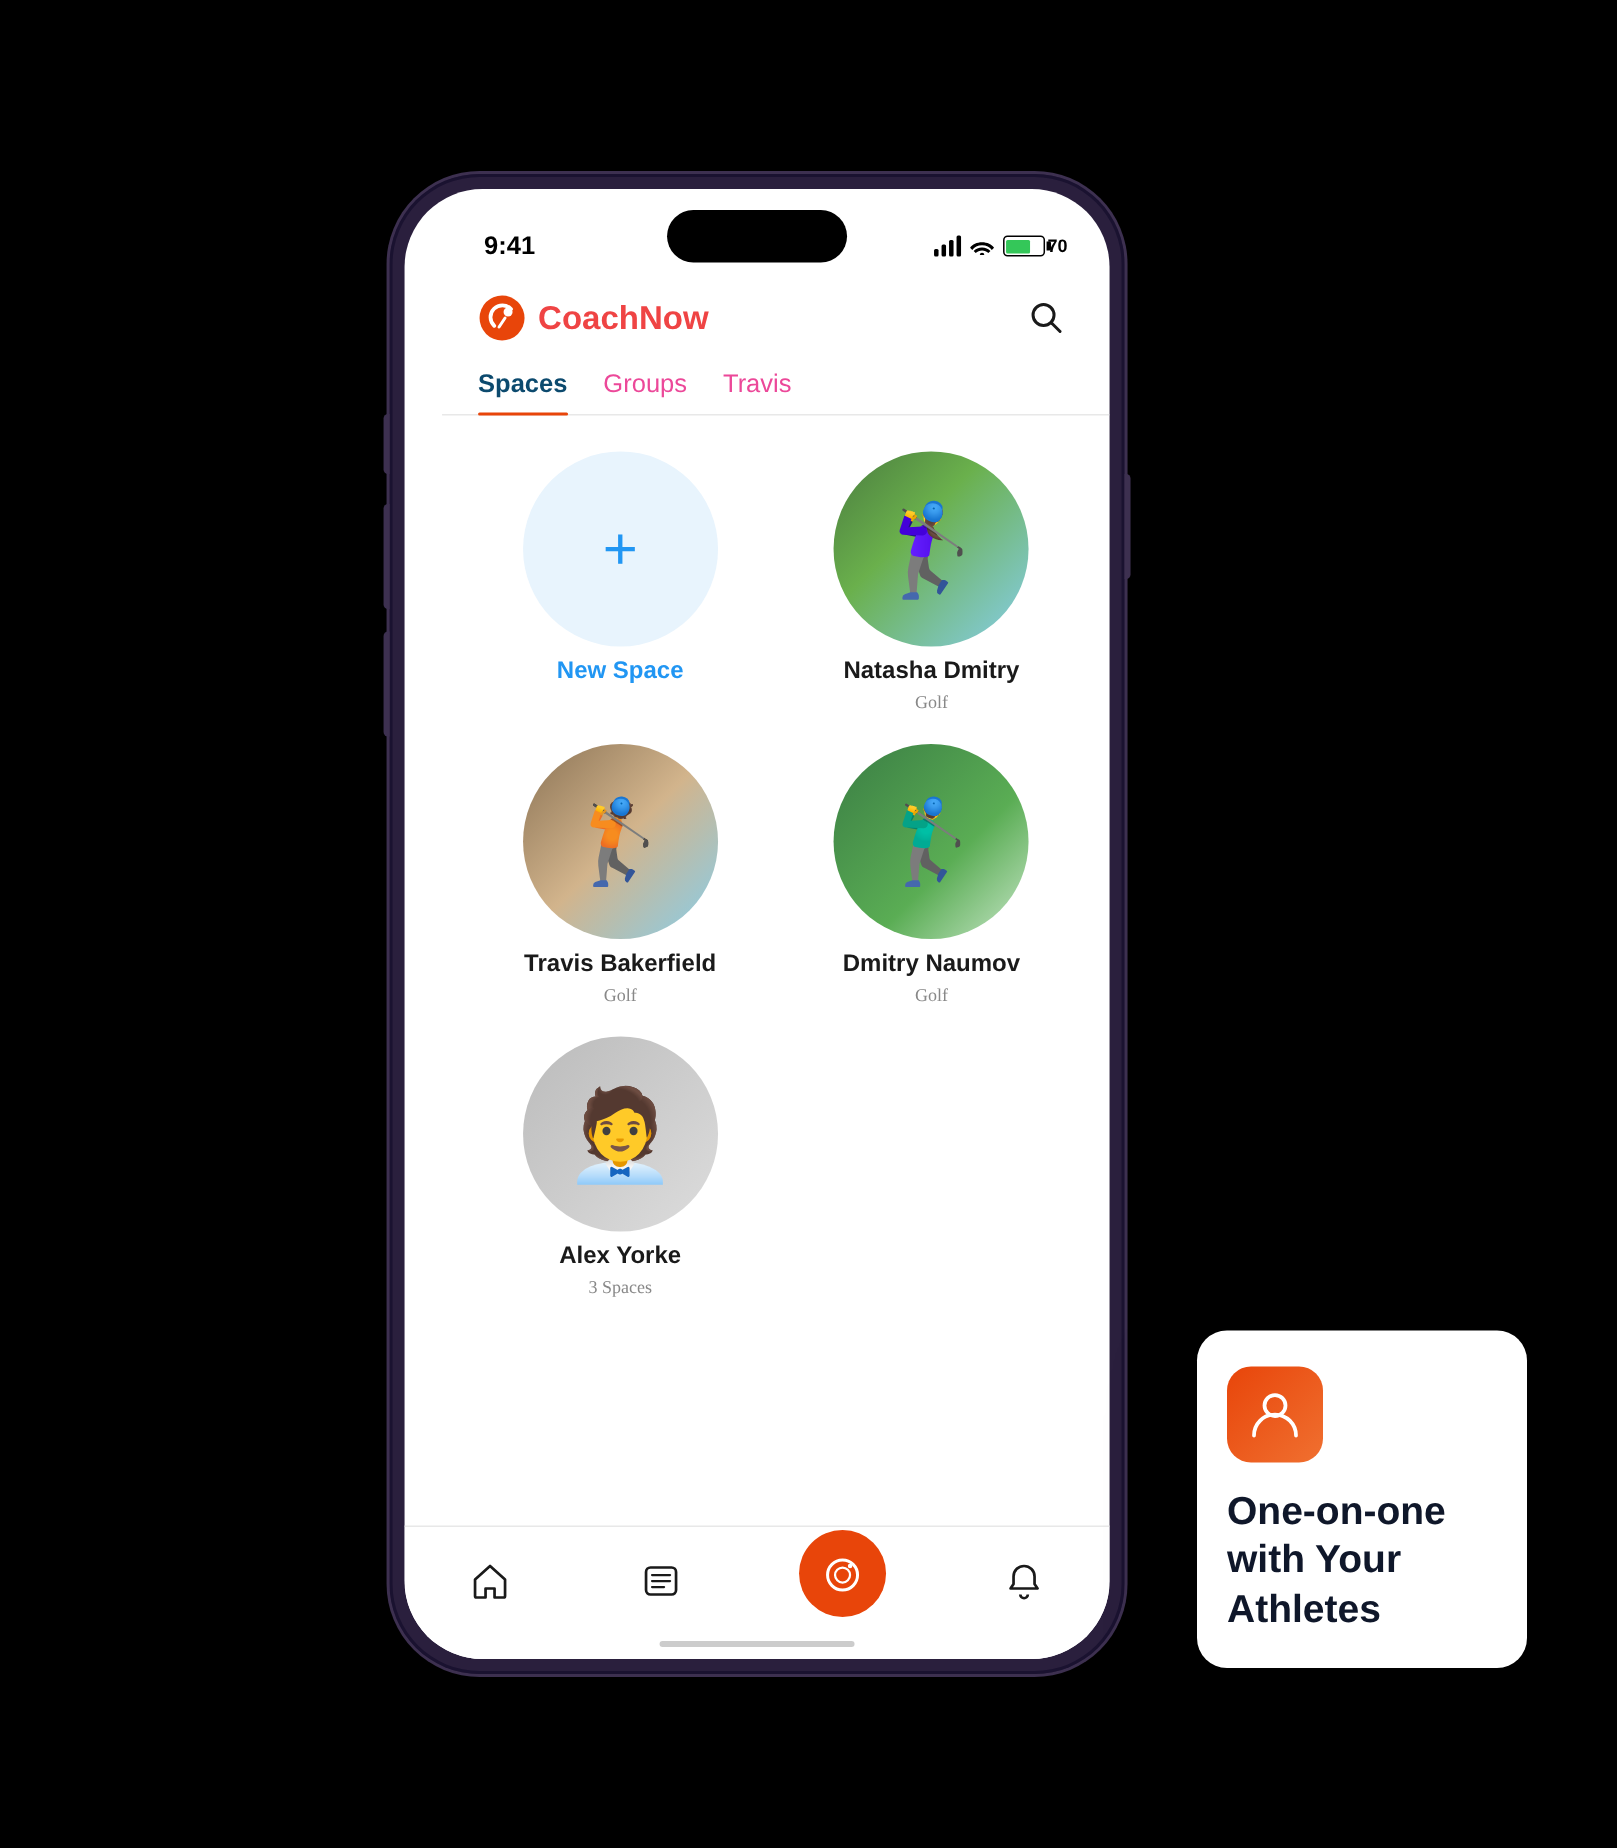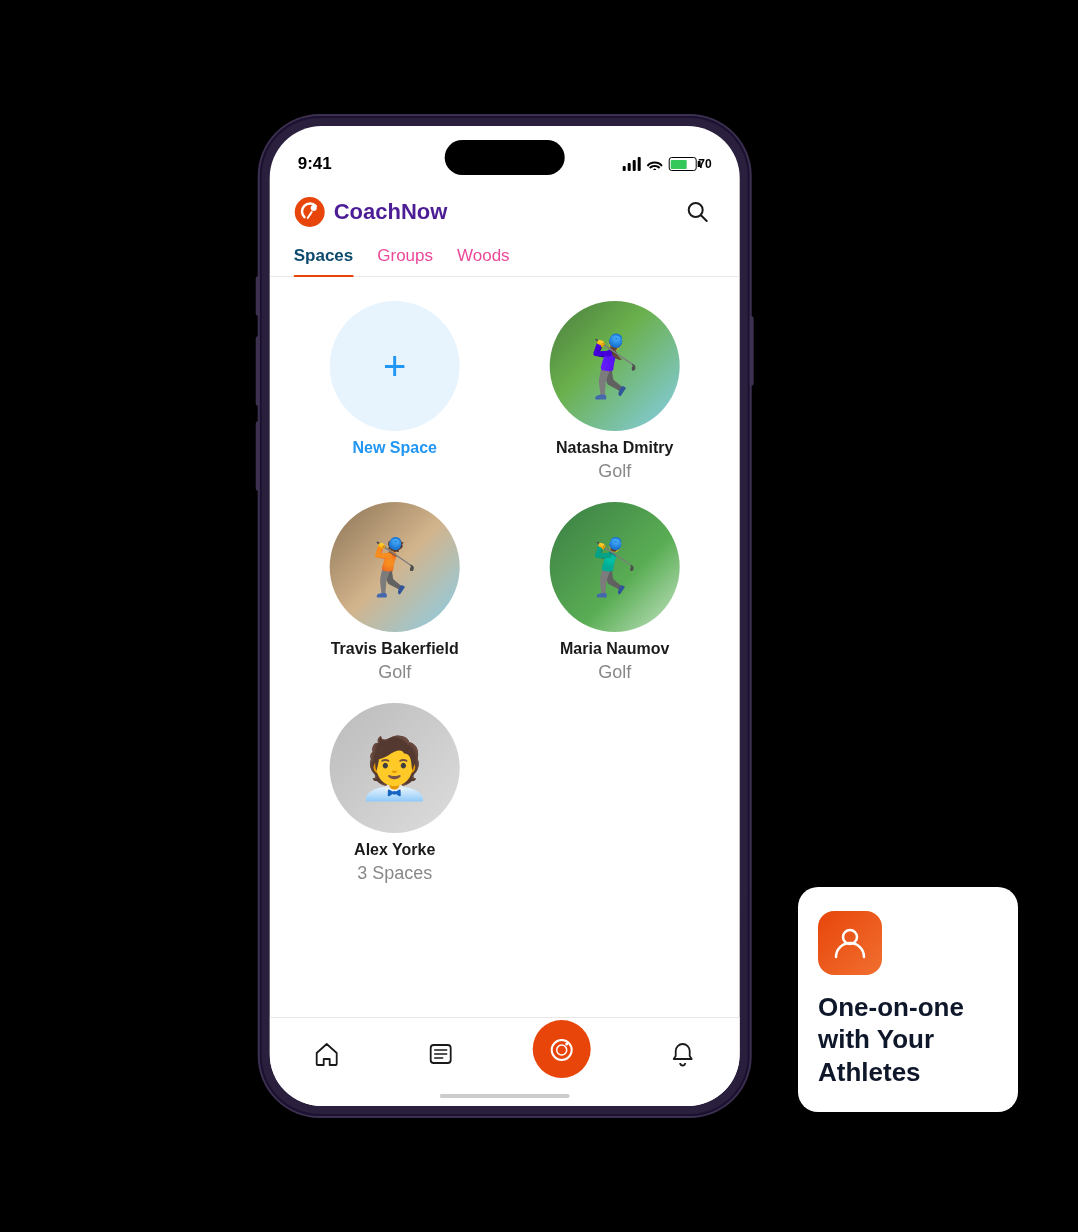--- a/index.html
+++ b/index.html
@@ -37,20 +37,21 @@
 
     .phone-inner {
       position: absolute;
       top: 10px;
       left: 10px;
       right: 10px;
       bottom: 10px;
       background: #fff;
       border-radius: 52px;
       overflow: hidden;
+      padding-left: 25px;
     }
 
     
     .dynamic-island {
       position: absolute;
       top: 14px;
       left: 50%;
       transform: translateX(-50%);
       width: 120px;
       height: 35px;
@@ -152,21 +153,21 @@
     }
 
     .logo-icon {
       width: 32px;
       height: 32px;
     }
 
     .logo-text {
       font-size: 22px;
       font-weight: 700;
-      color: #4c1d95;
+      color: #ef4444;
     }
 
     .search-icon-btn {
       width: 36px;
       height: 36px;
       display: flex;
       align-items: center;
       justify-content: center;
       cursor: pointer;
     }
@@ -247,23 +248,24 @@
       font-weight: 700;
       color: #1a1a1a;
       text-align: center;
     }
 
     .space-name.new {
       color: #2196f3;
     }
 
     .space-sub {
-      font-size: 18px;
+      font-size: 12px;
       color: #888;
       margin-top: -4px;
+      font-family: Liberation Serif, serif;
     }
 
     
     .avatar-natasha {
       background: linear-gradient(135deg, #4a7c3f 0%, #6ab04c 40%, #87ceeb 100%);
       position: relative;
     }
     .avatar-natasha::before {
       content: '🏌️‍♀️';
       font-size: 60px;
@@ -507,21 +509,21 @@
       </div>
 
       <div class="tabs">
         <div class="tab active">
           <span>Spaces</span>
         </div>
         <div class="tab">
           <span>Groups</span>
         </div>
         <div class="tab">
-          <span>Woods</span>
+          <span>Travis</span>
         </div>
       </div>
 
       <div class="spaces-grid">
 
         <div class="space-item">
           <div class="space-avatar new-space">
             <span class="plus-icon">+</span>
           </div>
           <span class="space-name new">New Space</span>
@@ -534,21 +536,21 @@
         </div>
 
         <div class="space-item">
           <div class="space-avatar avatar-travis"></div>
           <span class="space-name">Travis Bakerfield</span>
           <span class="space-sub">Golf</span>
         </div>
 
         <div class="space-item">
           <div class="space-avatar avatar-dmitry"></div>
-          <span class="space-name">Maria Naumov</span>
+          <span class="space-name">Dmitry Naumov</span>
           <span class="space-sub">Golf</span>
         </div>
 
         <div class="space-item">
           <div class="space-avatar avatar-alex"></div>
           <span class="space-name">Alex Yorke</span>
           <span class="space-sub">3 Spaces</span>
         </div>
 
 

